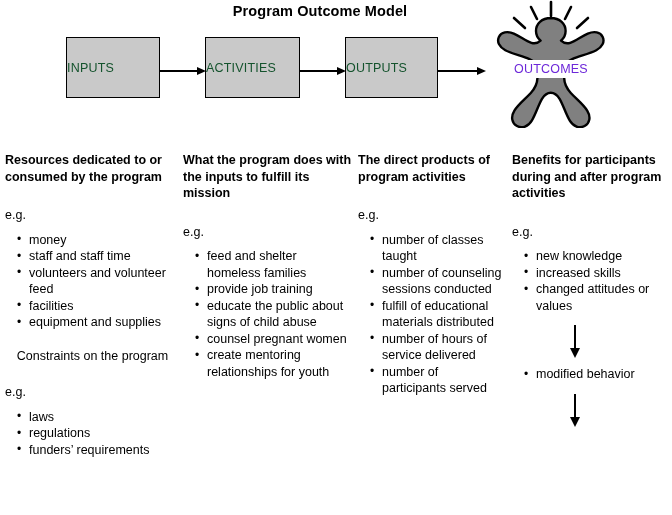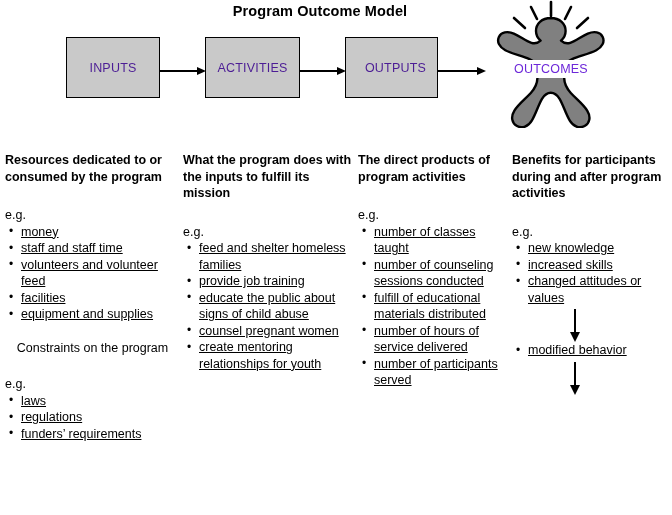--- a/index.html
+++ b/index.html
@@ -40,28 +40,27 @@
   }
   .flow-box {
     position: absolute;
     top: 37px;
     height: 61px;
     background: #c9c9c9;
     border: 1.5px solid #000000;
     box-sizing: border-box;
     display: flex;
     align-items: center;
-    justify-content: center;
     font-size: 12.5px;
     letter-spacing: .2px;
-    color: #4c1d95;
+    color: #14532d;
   }
   #box-inputs     { left: 66px;  width: 94px; }
   #box-activities { left: 205px; width: 95px; }
-  #box-outputs    { left: 345px; width: 93px; padding-left: 8px; }
+  #box-outputs    { left: 345px; width: 93px; }
 
   .flow-arrow {
     position: absolute;
     top: 66px;
     height: 9px;
   }
   .flow-arrow .shaft {
     position: absolute;
     top: 4px;
     left: 0;
@@ -131,25 +130,24 @@
   }
   .eg {
     font-size: 12.5px;
     line-height: 16.5px;
     margin-top: 22px;
   }
   .eg.tight { margin-top: 20px; }
 
   ul.bullets {
     list-style: none;
-    margin: 0;
+    margin: 8px;
     padding: 0;
     font-size: 12.5px;
     line-height: 16.5px;
-    text-decoration: underline;
   }
   ul.bullets li {
     position: relative;
     padding-left: 16px;
     margin: 0;
   }
   ul.bullets li::before {
     content: "\2022";
     position: absolute;
     left: 4px;

